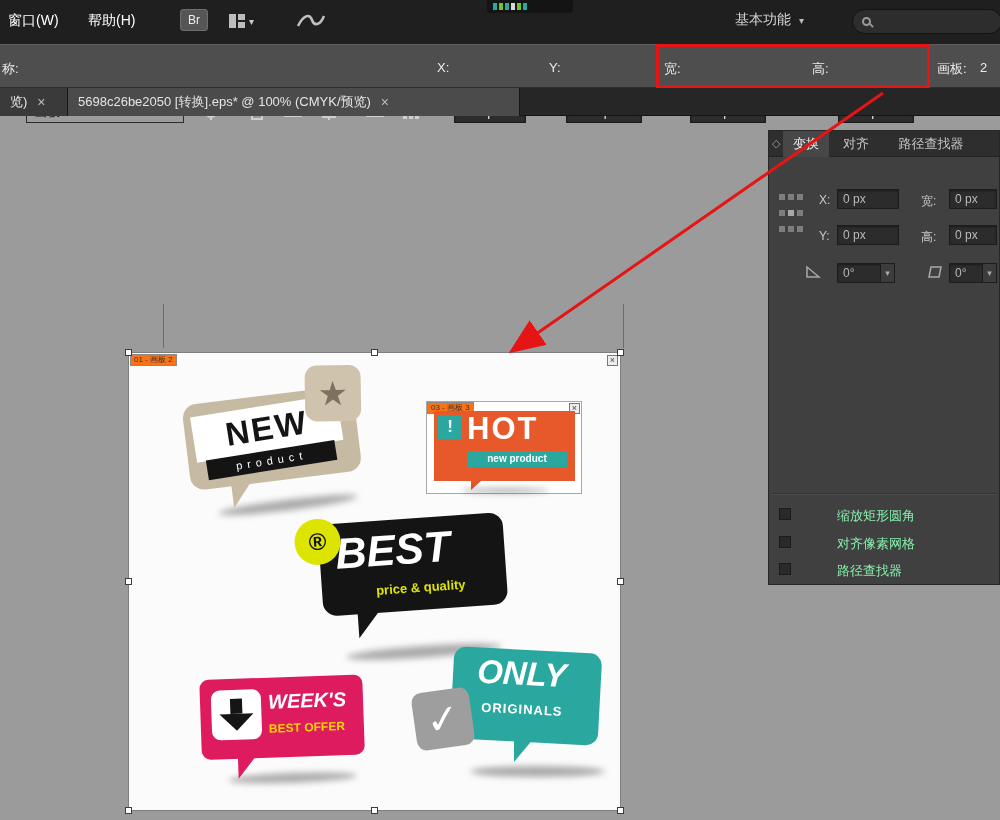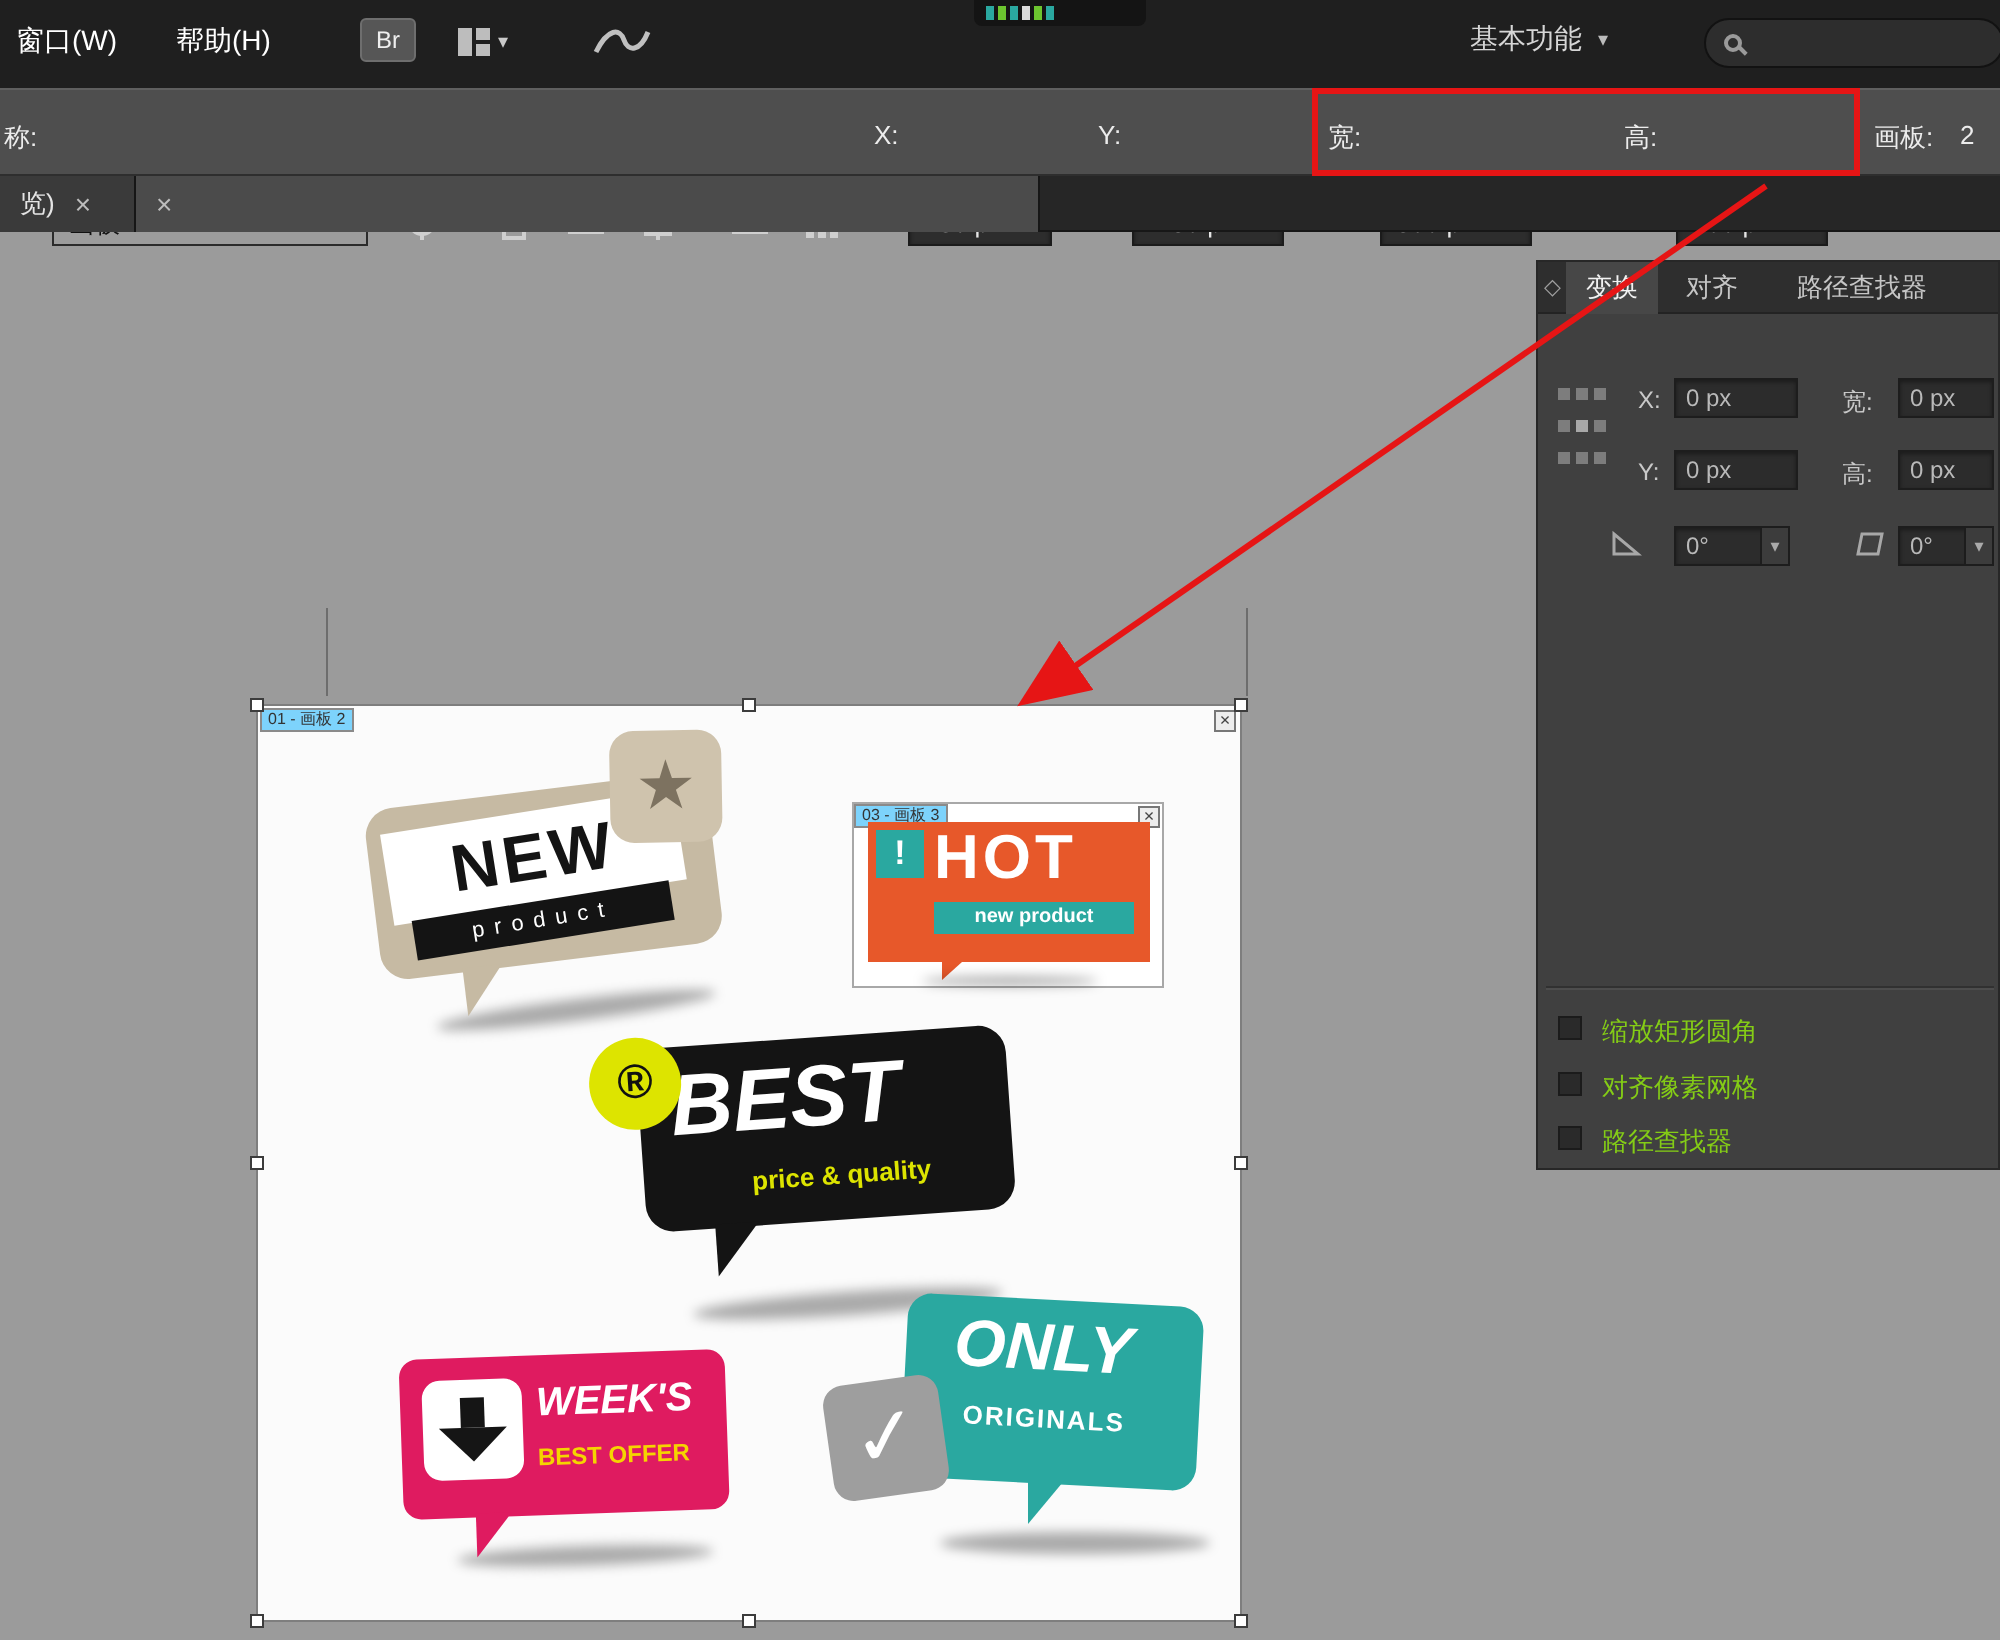--- a/index.html
+++ b/index.html
@@ -45,21 +45,21 @@
            color:#e4e4e4;font-size:13px;border-right:1px solid #161616;}
   .tab-partial{left:0;width:68px;background:#3a3a3a;}
   .tab-active{left:68px;width:452px;background:#4b4b4b;}
   .tab-close{color:#bdbdbd;font-size:14px;line-height:14px;}
 
   
   .canvas{position:absolute;left:0;top:116px;width:1000px;height:704px;background:#9b9b9b;z-index:1;}
   .crop-mark-v{position:absolute;width:1px;height:44px;background:#6d6d6d;}
   .artboard{position:absolute;left:128px;top:236px;width:493px;height:459px;background:#fbfbfb;border:1px solid #7e7e7e;}
   .handle{position:absolute;width:7px;height:7px;background:#fff;border:1px solid #3c3c3c;}
-  .ab-tag{position:absolute;background:#7dd3fc;border:1px solid #8a8a8a;color:#333;font-size:8px;line-height:10px;padding:0 3px;white-space:nowrap;}
+  .ab-tag{position:absolute;background:#f97316;border:1px solid #8a8a8a;color:#333;font-size:8px;line-height:10px;padding:0 3px;white-space:nowrap;}
   .ab-del{position:absolute;width:11px;height:11px;background:#ededed;border:1px solid #777;color:#444;
           font-size:9px;line-height:9px;text-align:center;}
 
   
   .shadow{position:absolute;border-radius:50%;background:rgba(0,0,0,.32);filter:blur(3px);}
   .tail{position:absolute;width:0;height:0;}
 
   .badge-new{position:absolute;left:52px;top:18px;width:215px;height:150px;transform:rotate(-7deg);}
   .nb-bubble{position:absolute;left:6px;top:22px;width:172px;height:86px;background:#c6baa3;border-radius:14px;}
   .nb-white{position:absolute;left:14px;top:32px;width:148px;height:46px;background:#fff;transform:rotate(-2deg);
@@ -112,21 +112,21 @@
   .ptab.active{background:#474747;color:#f2f2f2;}
   .collapse-ic{position:absolute;left:3px;top:6px;color:#9f9f9f;font-size:11px;}
   .plabel{position:absolute;color:#c9c9c9;font-size:12px;}
   .pfield{position:absolute;height:20px;background:#2c2c2c;border:1px solid #1d1d1d;color:#b9b9b9;font-size:12px;
           line-height:18px;padding:0 5px;box-shadow:inset 0 1px 2px rgba(0,0,0,.4);}
   .pselect .dd{position:absolute;right:0;top:0;width:14px;height:18px;background:#3c3c3c;border-left:1px solid #1d1d1d;
                color:#aaa;font-size:9px;text-align:center;line-height:18px;}
   .no-shape{position:absolute;left:0;top:250px;width:100%;text-align:center;color:#8d8d8d;font-size:14px;}
   .pgroove{position:absolute;left:4px;width:224px;height:0;border-top:1px solid #313131;border-bottom:1px solid #4d4d4d;}
   .pcheck{position:absolute;width:12px;height:12px;background:#2a2a2a;border:1px solid #1b1b1b;}
-  .pchk-label{position:absolute;color:#84cc16;font-size:13px;}
+  .pchk-label{position:absolute;color:#86efac;font-size:13px;margin-left:36px;}
 
   
   .anno{position:absolute;left:0;top:0;width:1000px;height:820px;z-index:95;pointer-events:none;}
 </style>
 </head>
 <body>
 
 <div class="app">
 
   <div class="menubar">
@@ -233,20 +233,21 @@
     <span class="clabel" style="left:937px">画板:</span>
     <span class="clabel" style="left:980px">2</span>
   </div>
 
   <div class="tabbar">
     <span class="doc-tab tab-partial">
       <span>览)</span>
       <span class="tab-close">×</span>
     </span>
     <span class="doc-tab tab-active">
+      <span>5698c26be2050 [转换].eps* @ 100% (CMYK/预览)</span>
       <span class="tab-close">×</span>
     </span>
   </div>
 
   <div class="canvas">
     <span class="crop-mark-v" style="left:163px;top:188px"></span>
     <span class="crop-mark-v" style="left:623px;top:188px"></span>
 
     <div class="artboard">
       <span class="ab-tag" style="left:1px;top:1px">01 - 画板 2</span>

